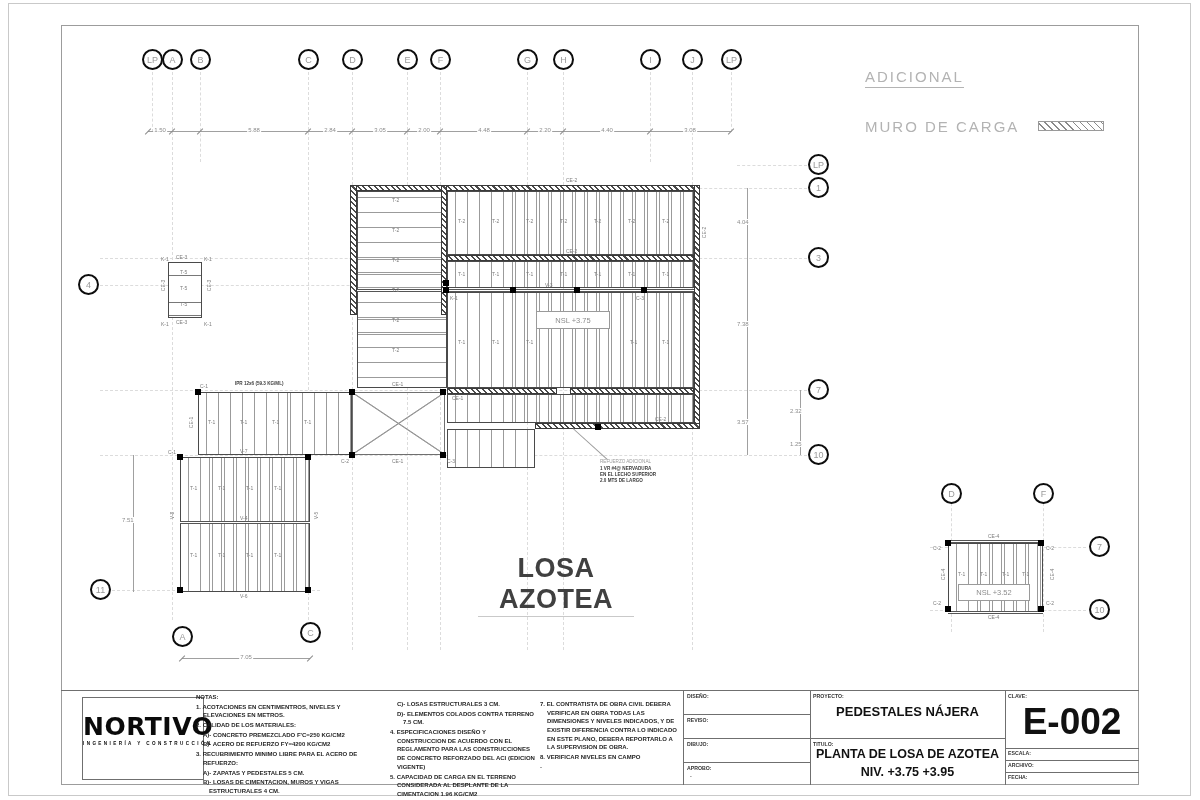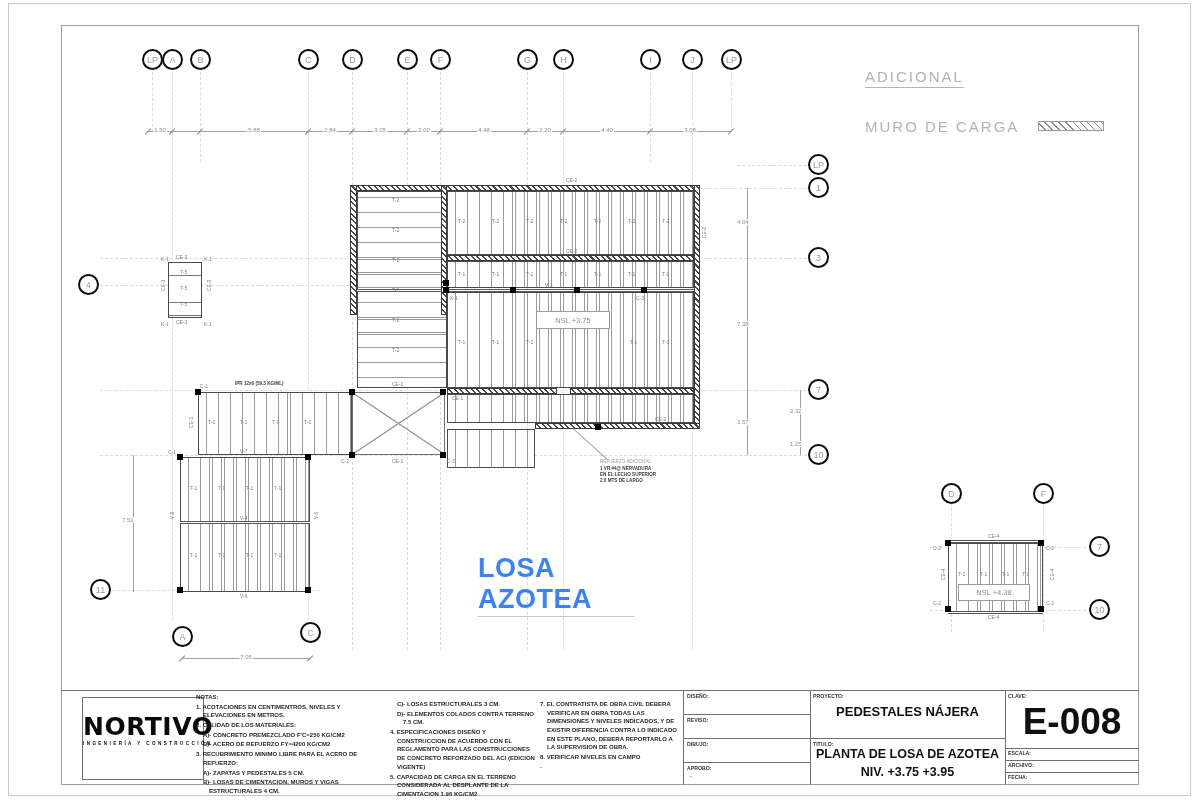--- a/index.html
+++ b/index.html
@@ -41,21 +41,21 @@
   .tick{width:8px;height:0;border-top:1px solid #8a8a8a;transform:rotate(-45deg);z-index:3;}
   .dim{font-size:6px;color:#8d8d8d;background:#fff;padding:0 1px;z-index:4;white-space:nowrap;line-height:1;}
   .ctr{transform:translateX(-50%);}
   .leader{height:0;border-top:1px solid #9a9a9a;transform-origin:left center;z-index:4;}
   
   .symtitle{font-size:15px;color:#b3b3b3;letter-spacing:2px;border-bottom:1px solid #b3b3b3;padding-bottom:2px;}
   .symitem{font-size:15px;color:#b3b3b3;letter-spacing:2px;}
   .symswatch{width:66px;height:10px;border:1px solid #9a9a9a;box-sizing:border-box;
              background:repeating-linear-gradient(45deg,#fff 0 4px,#8a8a8a 4px 5px);}
   
-  .ptitle{font-size:27px;font-weight:bold;color:#3b82f6;letter-spacing:.5px;text-align:left;
+  .ptitle{font-size:27px;font-weight:bold;color:#404040;letter-spacing:.5px;text-align:center;
           border-bottom:1.5px solid #c9c9c9;padding-bottom:1px;}
   .pscale{font-size:24px;font-weight:bold;color:#1c1c1c;text-align:center;}
   
   .ref1{font-size:4.6px;color:#9a9a9a;white-space:nowrap;line-height:1.25;}
   .ref2{font-size:4.6px;color:#3a3a3a;font-weight:bold;white-space:nowrap;line-height:1.25;}
   
   .tbline-h{height:0;border-top:1px solid #6f6f6f;z-index:2;}
   .tbline-v{width:0;border-left:1px solid #6f6f6f;z-index:2;}
   .fld{font-size:5.2px;font-weight:bold;color:#333;white-space:nowrap;z-index:3;}
   .big{font-weight:bold;color:#111;text-align:center;white-space:nowrap;}
@@ -249,21 +249,21 @@
   <div class="abs sq" style="left:305px;top:454px"></div>
   <div class="abs sq" style="left:177px;top:587px"></div>
   <div class="abs sq" style="left:305px;top:587px"></div>
   <div class="abs sq" style="left:595px;top:424px"></div>
   <div class="abs sq" style="left:945px;top:540px"></div>
   <div class="abs sq" style="left:1038px;top:540px"></div>
   <div class="abs sq" style="left:945px;top:606px"></div>
   <div class="abs sq" style="left:1038px;top:606px"></div>
 
   <div class="abs nslbox" style="left:536px;top:311px;width:72px;height:16px">NSL +3.75</div>
-  <div class="abs nslbox" style="left:958px;top:584px;width:70px;height:15px">NSL +4.38</div>
+  <div class="abs nslbox" style="left:958px;top:584px;width:70px;height:15px">NSL +3.52</div>
 
   <div class="abs leader" style="left:573px;top:428px;width:46px;transform:rotate(42deg)"></div>
   <div class="abs ref1" style="left:600px;top:459px">REFUERZO ADICIONAL</div>
   <div class="abs ref2" style="left:600px;top:466px">1 VR #4@ NERVADURA</div>
   <div class="abs ref2" style="left:600px;top:472px">EN EL LECHO SUPERIOR</div>
   <div class="abs ref2" style="left:600px;top:478px">2.0 MTS DE LARGO</div>
 
   <span class="abs lbl" style="left:566px;top:178px">CE-2</span>
   <span class="abs lbl" style="left:566px;top:249px">CE-2</span>
   <span class="abs lbl" style="left:655px;top:417px">CE-2</span>
@@ -401,14 +401,14 @@
   <span class="abs fld" style="left:813px;top:693px">PROYECTO:</span>
   <span class="abs fld" style="left:813px;top:741px">TITULO:</span>
   <span class="abs fld" style="left:1008px;top:693px">CLAVE:</span>
   <span class="abs fld" style="left:1008px;top:750px">ESCALA:</span>
   <span class="abs fld" style="left:1008px;top:762px">ARCHIVO:</span>
   <span class="abs fld" style="left:1008px;top:774px">FECHA:</span>
 
   <div class="abs big" style="left:810px;top:704px;width:195px;font-size:13px">PEDESTALES NÁJERA</div>
   <div class="abs big" style="left:810px;top:747px;width:195px;font-size:12.5px">PLANTA DE LOSA DE AZOTEA</div>
   <div class="abs big" style="left:810px;top:765px;width:195px;font-size:12.5px">NIV. +3.75 +3.95</div>
-  <div class="abs big" style="left:1005px;top:701px;width:134px;font-size:37px">E-008</div>
+  <div class="abs big" style="left:1005px;top:701px;width:134px;font-size:37px">E-002</div>
 </div>
 
 </body></html>

